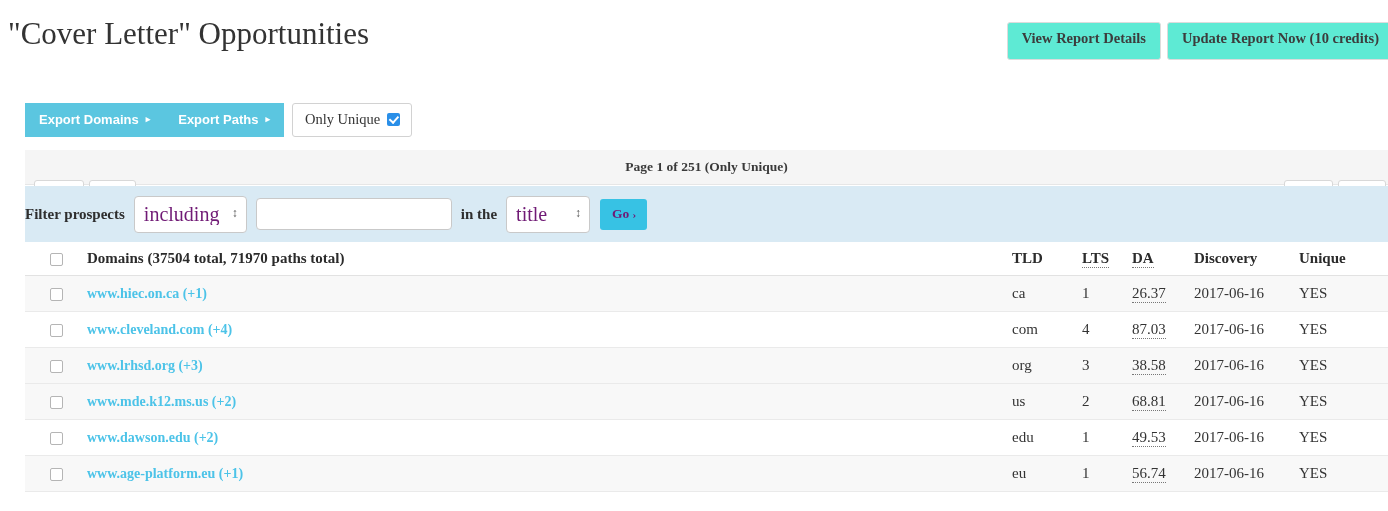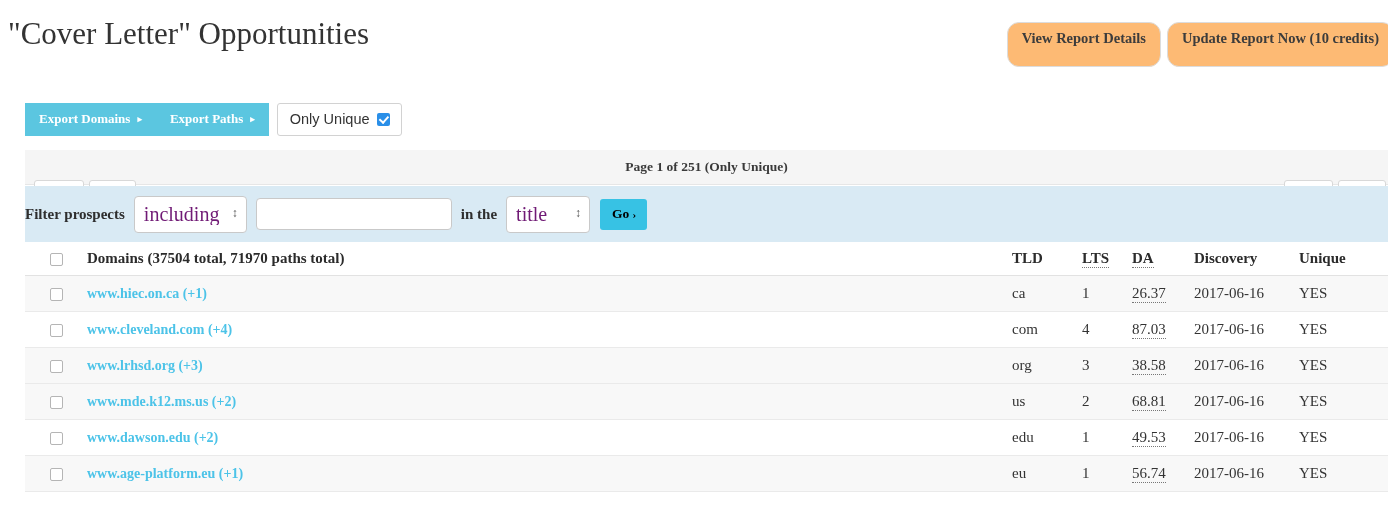--- a/index.html
+++ b/index.html
@@ -21,60 +21,60 @@
     position: absolute; left: 8px; top: 16px;
     font-size: 31px; font-weight: normal; letter-spacing: 0px;
     color: #333333; white-space: nowrap;
     font-family: "Liberation Serif", "DejaVu Serif", serif;
   }
   .header-actions {
     position: absolute; right: -6px; top: 22px;
     display: flex; gap: 6px;
   }
   .btn-outline {
-    background: #fdba74;
+    background: #5eead4;
     border: 1px solid #dcdcdc;
-    border-radius: 12px;
-    padding: 7px 14px 19px 14px;
+    border-radius: 3px;
+    padding: 7px 14px 12px 14px;
     font-size: 14.5px;
     font-weight: bold;
     color: #3c3c3c;
     font-family: "Liberation Serif", "DejaVu Serif", serif;
     white-space: nowrap;
     cursor: pointer;
     line-height: 1.15;
   }
 
   
   .export-bar {
     position: absolute; left: 25px; top: 103px;
     display: flex; align-items: stretch;
   }
   .btn-cyan {
     background: #5bc6e0;
     color: #ffffff;
     border: none;
     font-size: 13px;
     font-weight: bold;
-    font-family: Liberation Serif, serif;
+    font-family: Liberation Sans, sans-serif;
     padding: 8px 14px 9px 14px;
     cursor: pointer;
     white-space: nowrap;
     line-height: 1.2;
     display: flex; align-items: center; gap: 7px;
   }
   .btn-cyan .caret { font-size: 9px; line-height: 1; position: relative; top: 0px; }
   .only-unique {
     background: #ffffff;
     border: 1px solid #d2d2d2;
     border-radius: 3px;
     padding: 7px 11px 8px 12px;
     font-size: 14.5px;
     color: #333333;
-    font-family: Liberation Sans, sans-serif;
+    font-family: Liberation Serif, serif;
     display: flex; align-items: center; gap: 7px;
     white-space: nowrap;
     cursor: pointer;
     margin-left: 8px;
   }
   .cbx-on {
     width: 13px; height: 13px; border-radius: 2px;
     background: #2a8fe8; position: relative; display: inline-block;
     flex: 0 0 auto;
   }
@@ -150,21 +150,21 @@
     padding: 6px 9px 7px 9px;
     width: 196px;
     margin-left: 9px;
   }
   .filter-mid {
     font-size: 15px; font-weight: bold; color: #2e2e2e;
     font-family: "Liberation Serif", "DejaVu Serif", serif;
     margin: 0 9px; white-space: nowrap;
   }
   .go-btn {
-    background: #37c2e4; color: #000000;
+    background: #37c2e4; color: #701a75;
     border: none; border-radius: 3px;
     font-size: 13.5px; font-weight: bold;
     font-family: "Liberation Serif", "DejaVu Serif", serif;
     padding: 7px 11px 8px 12px;
     margin-left: 10px;
     cursor: pointer; white-space: nowrap;
     display: flex; align-items: center; gap: 3px;
   }
   .go-btn .caret { font-size: 11px; }
 

